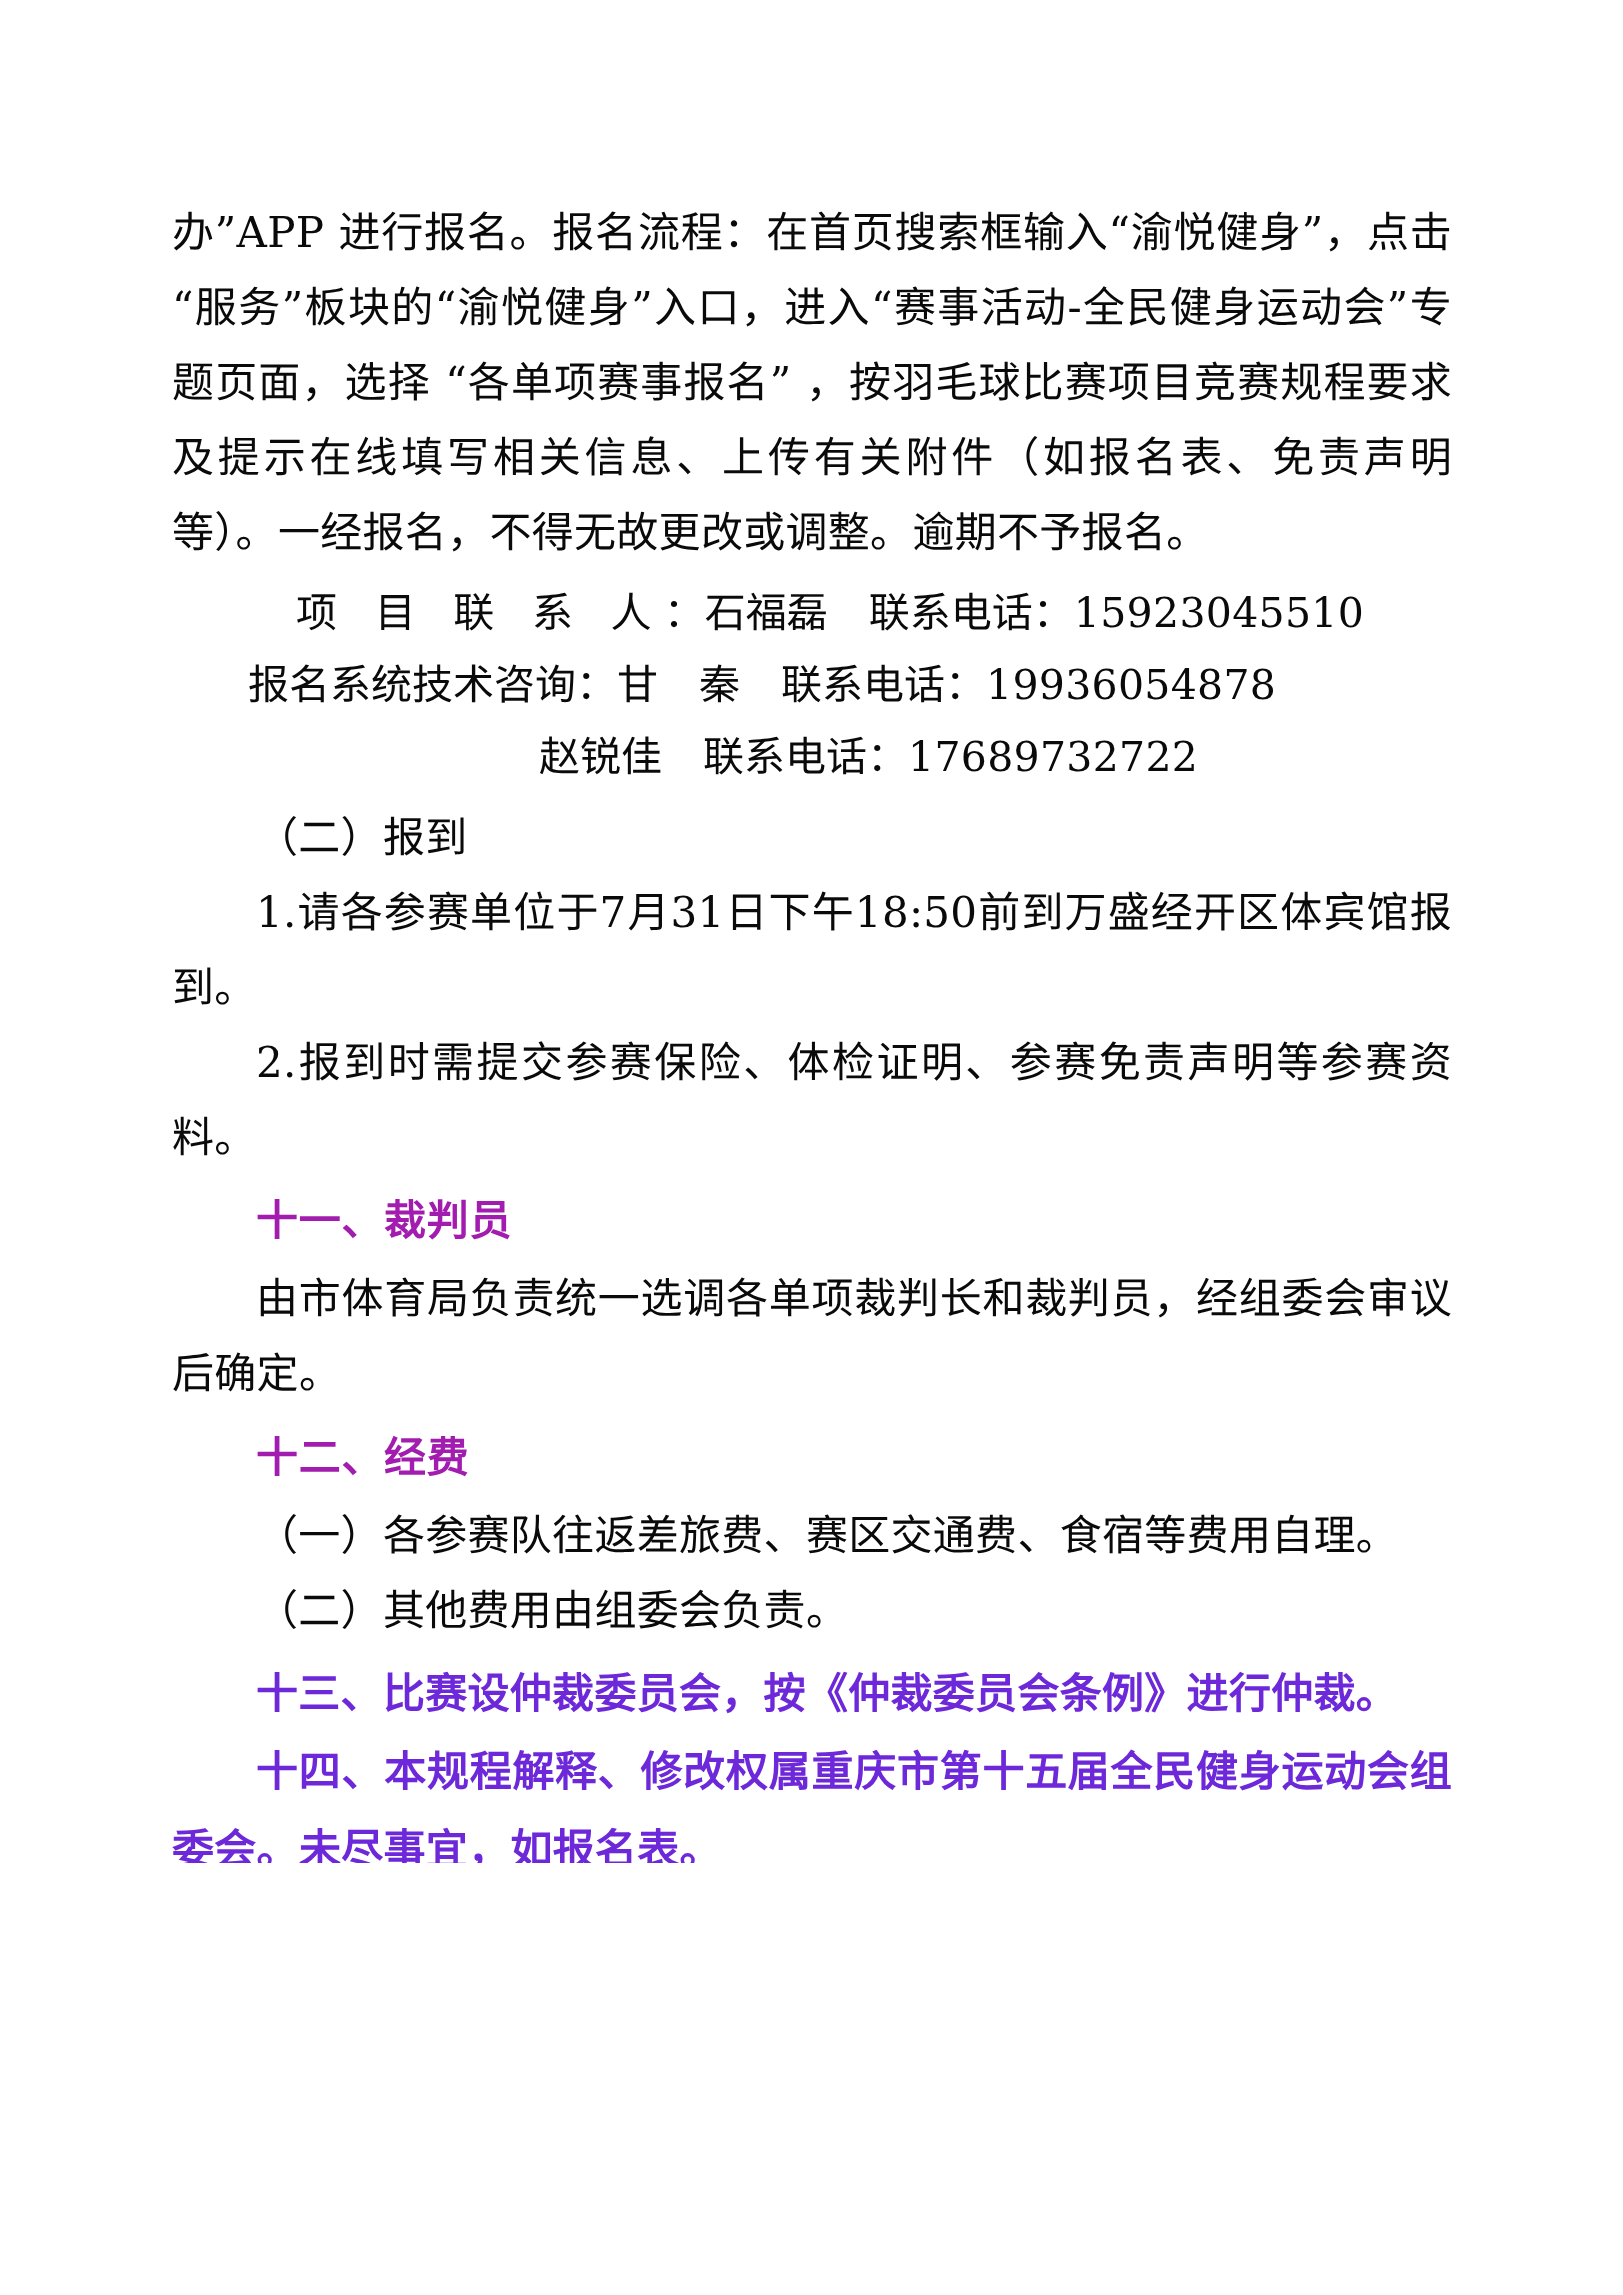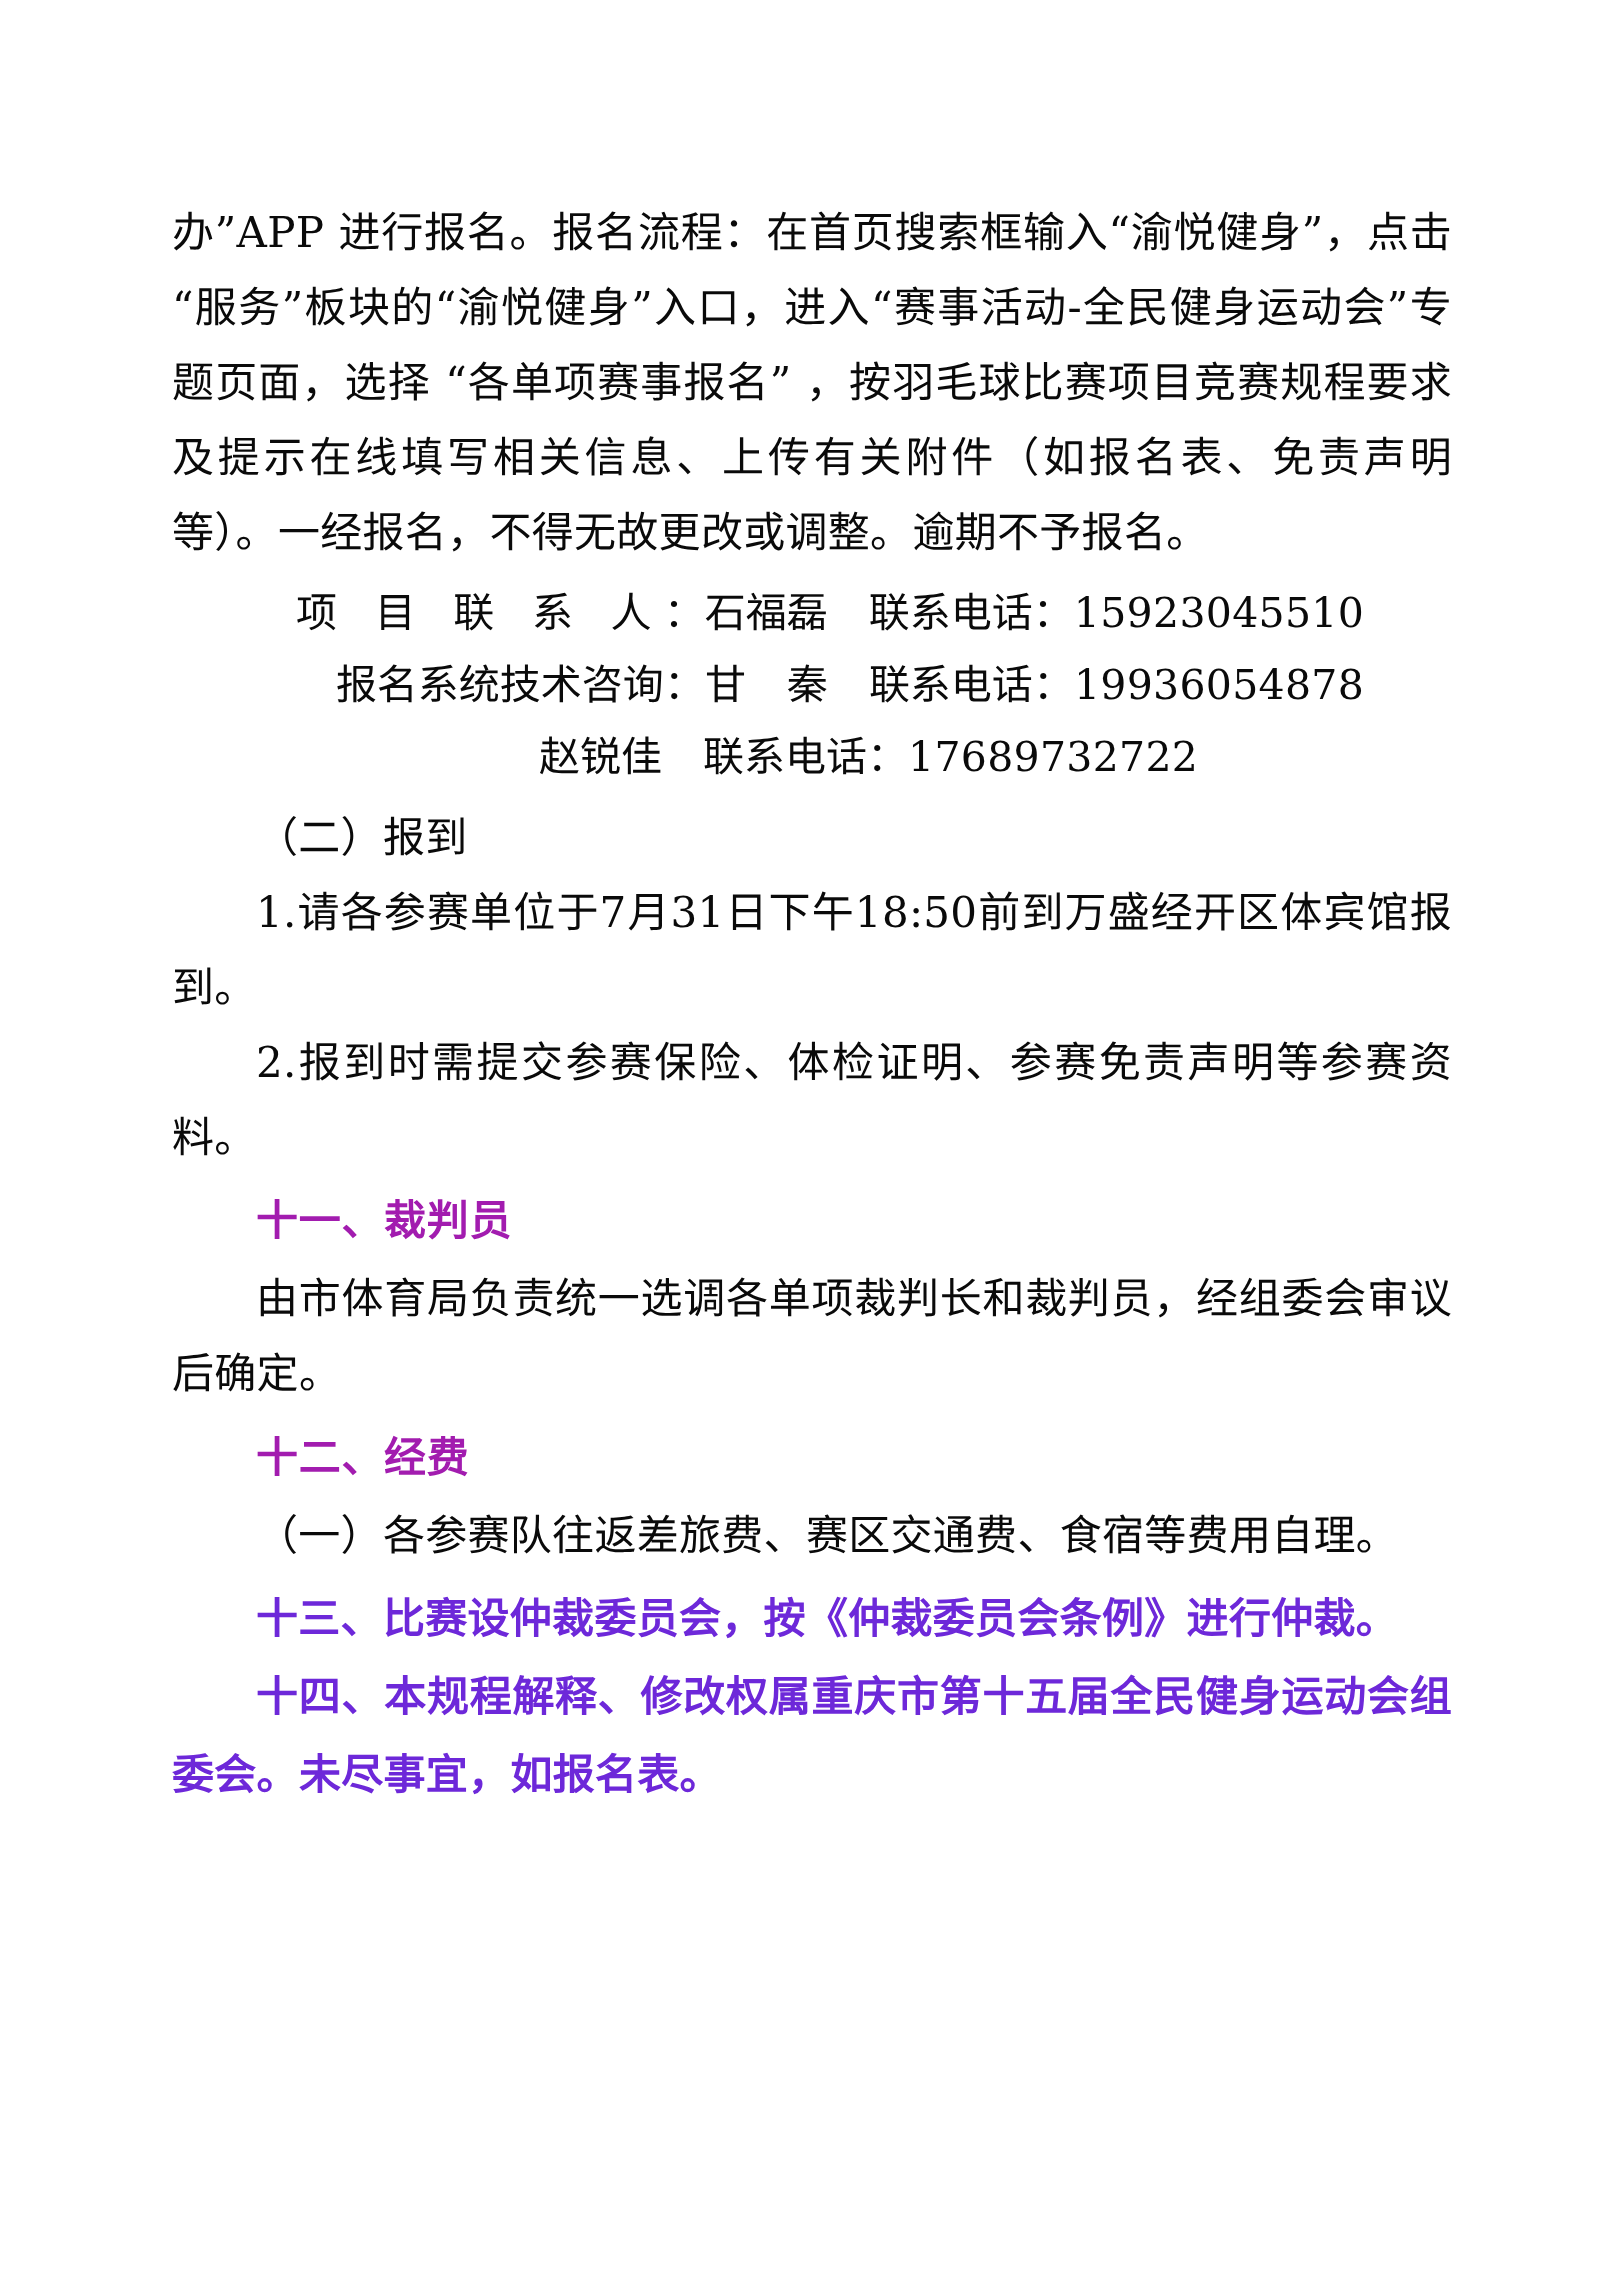--- a/index.html
+++ b/index.html
@@ -69,21 +69,21 @@
 
   
   .contact-line {
     font-size: 41px;
     line-height: 72px;
     margin: 0;
     white-space: pre;
     color: #0a0a0a;
   }
   .contact-line.pad-1 { padding-left: 76px; }
-  .contact-line.pad-2 { padding-left: 76px; text-align: center; }
+  .contact-line.pad-2 { padding-left: 76px; }
   .contact-line.pad-3 { padding-left: 367px; }
   .lbl-spread { letter-spacing: 12.3px; margin-left: 48px; }
   .num { font-family: "DejaVu Serif", "Liberation Serif", serif; letter-spacing: 0.3px; }
 
   .gap-sm { height: 6.8px; }
 
   
   .page-number {
     position: absolute;
     left: 0;
@@ -131,20 +131,21 @@
     <p class="h-sec">十一、裁判员</p>
 
     <p class="p indent">由市体育局负责统一选调各单项裁判长和裁判员，经组委会审议后确定。</p>
 
     <div class="gap-sm"></div>
 
     <p class="h-sec">十二、经费</p>
 
     <p class="p indent">（一）各参赛队往返差旅费、赛区交通费、食宿等费用自理。</p>
 
+    <p class="p indent">（二）其他费用由组委会负责。</p>
 
     <div class="gap-sm"></div>
 
     <p class="p-bold">十三、比赛设仲裁委员会，按《仲裁委员会条例》进行仲裁。</p>
 
     <p class="p-bold">十四、本规程解释、修改权属重庆市第十五届全民健身运动会组委会。未尽事宜，如报名表。</p>
 
   </div>
 
   <div class="page-number">— 36 —</div>

